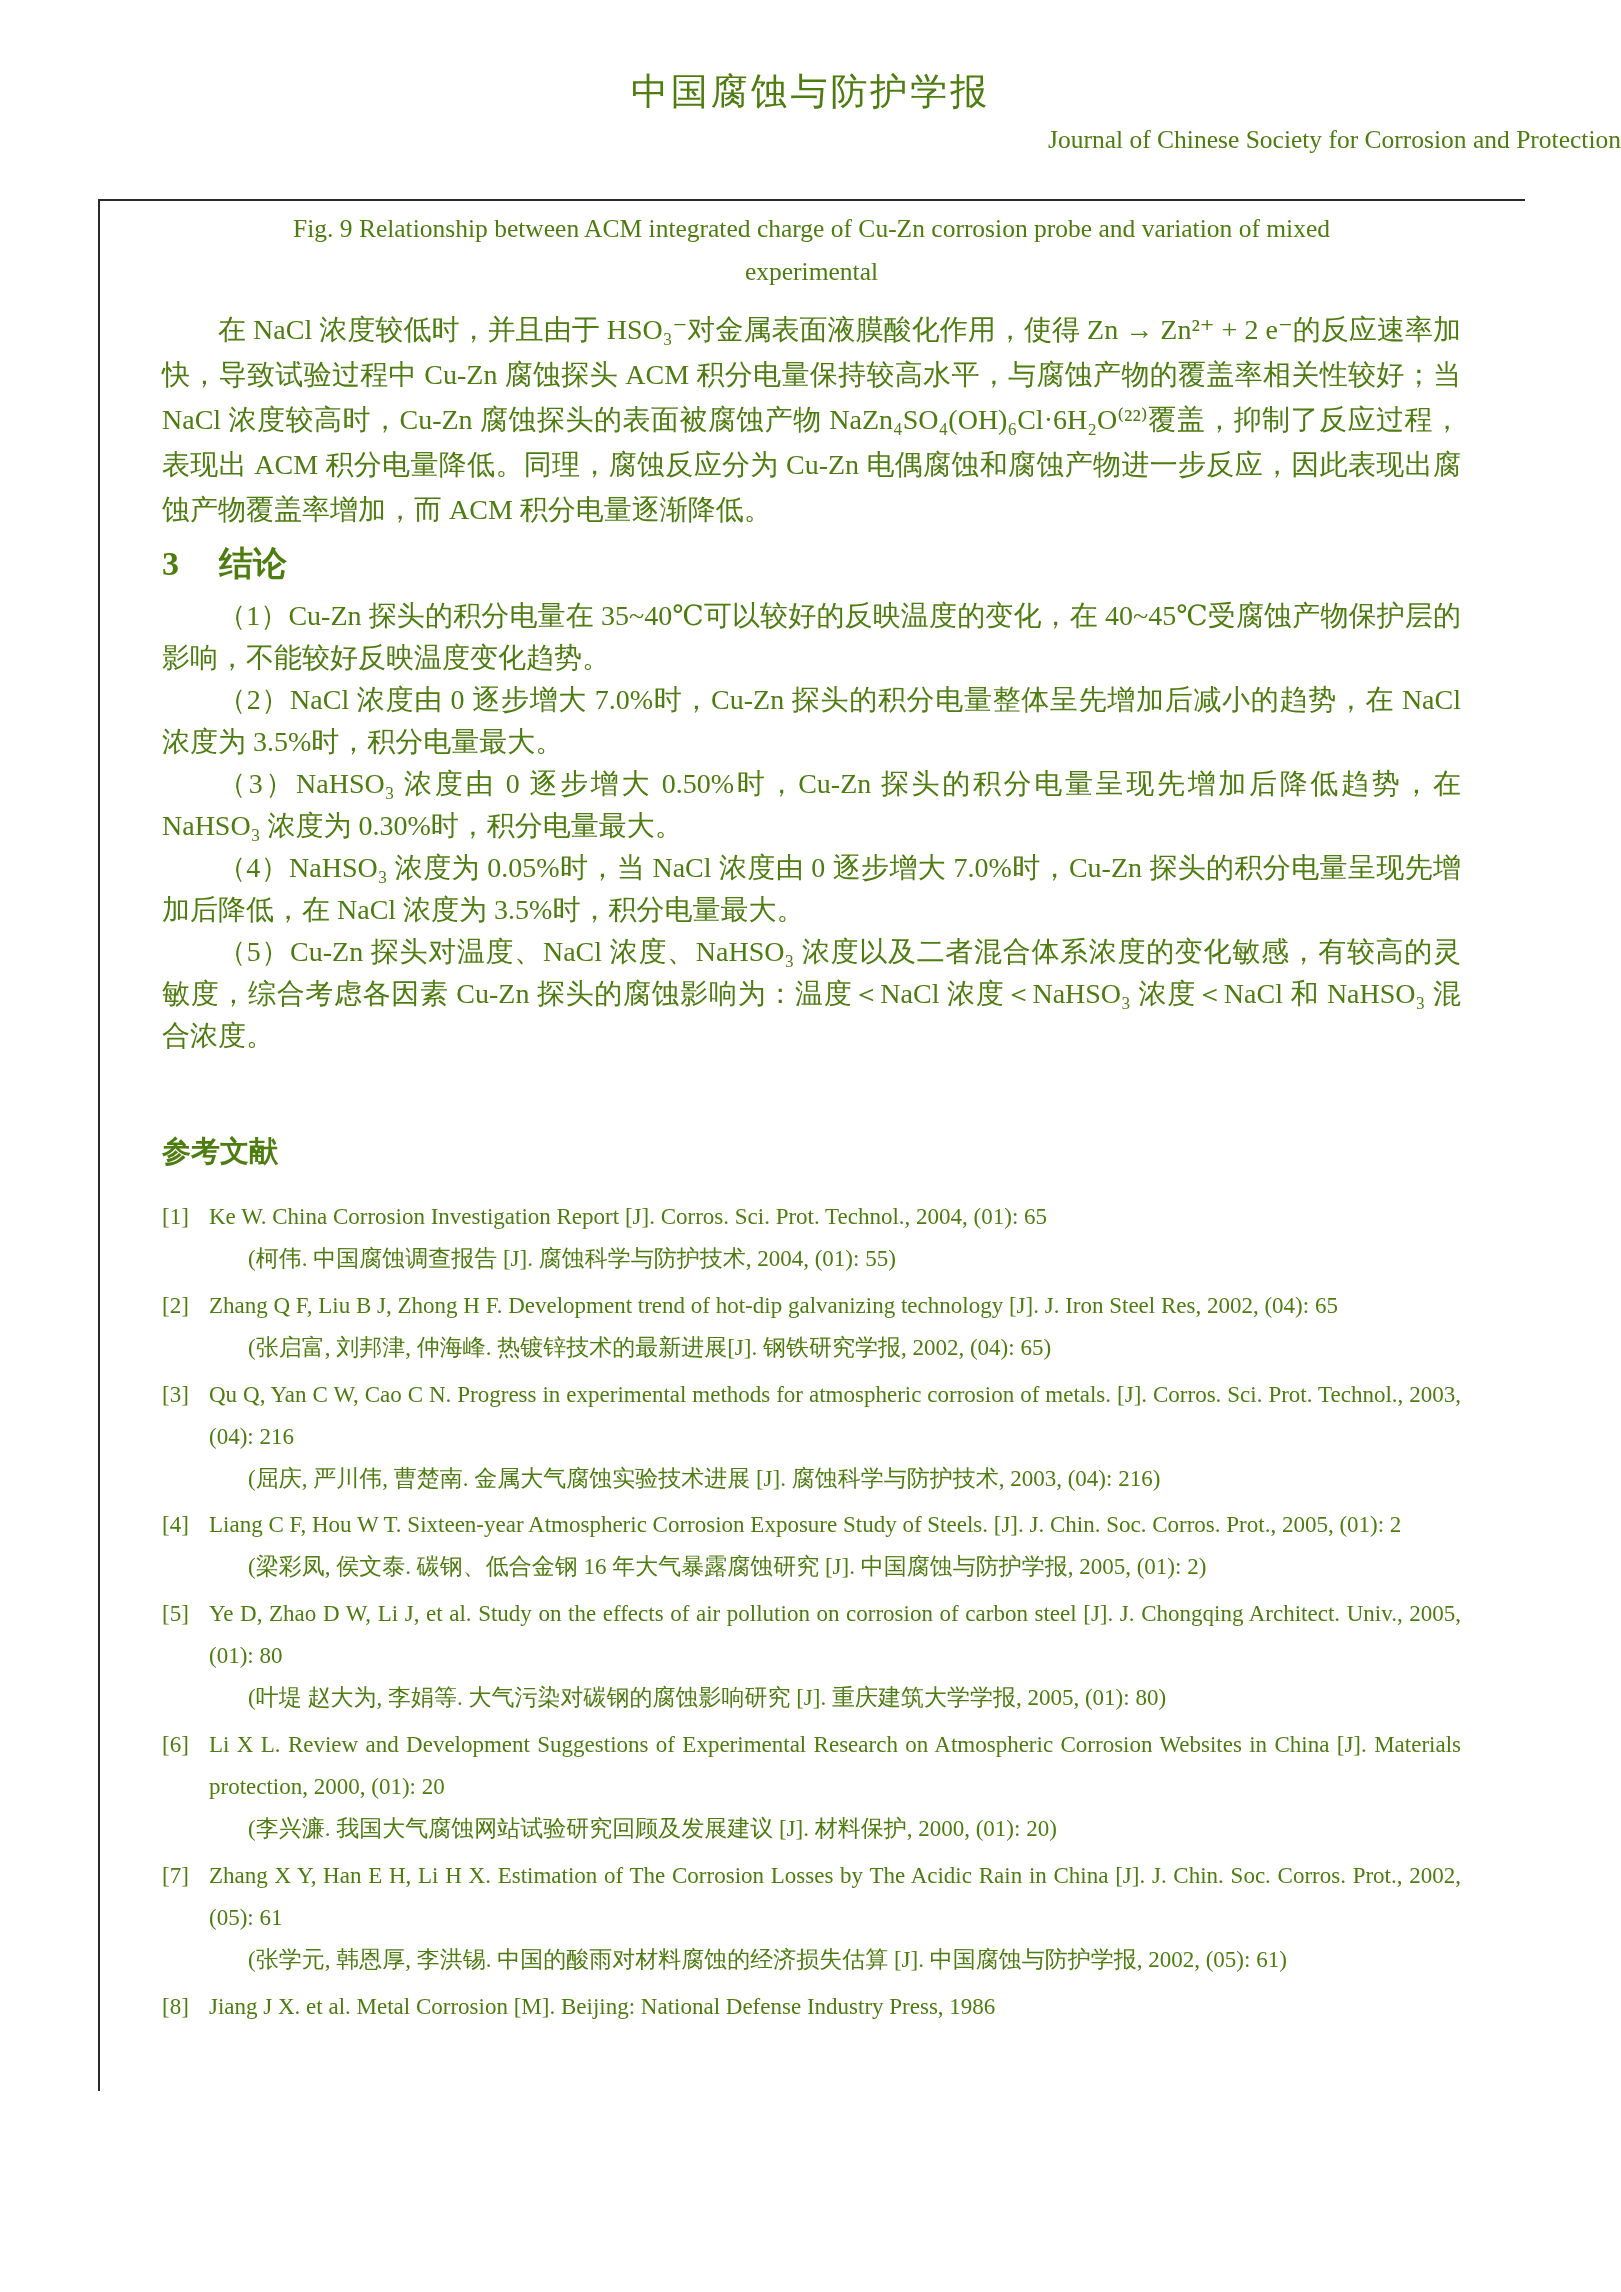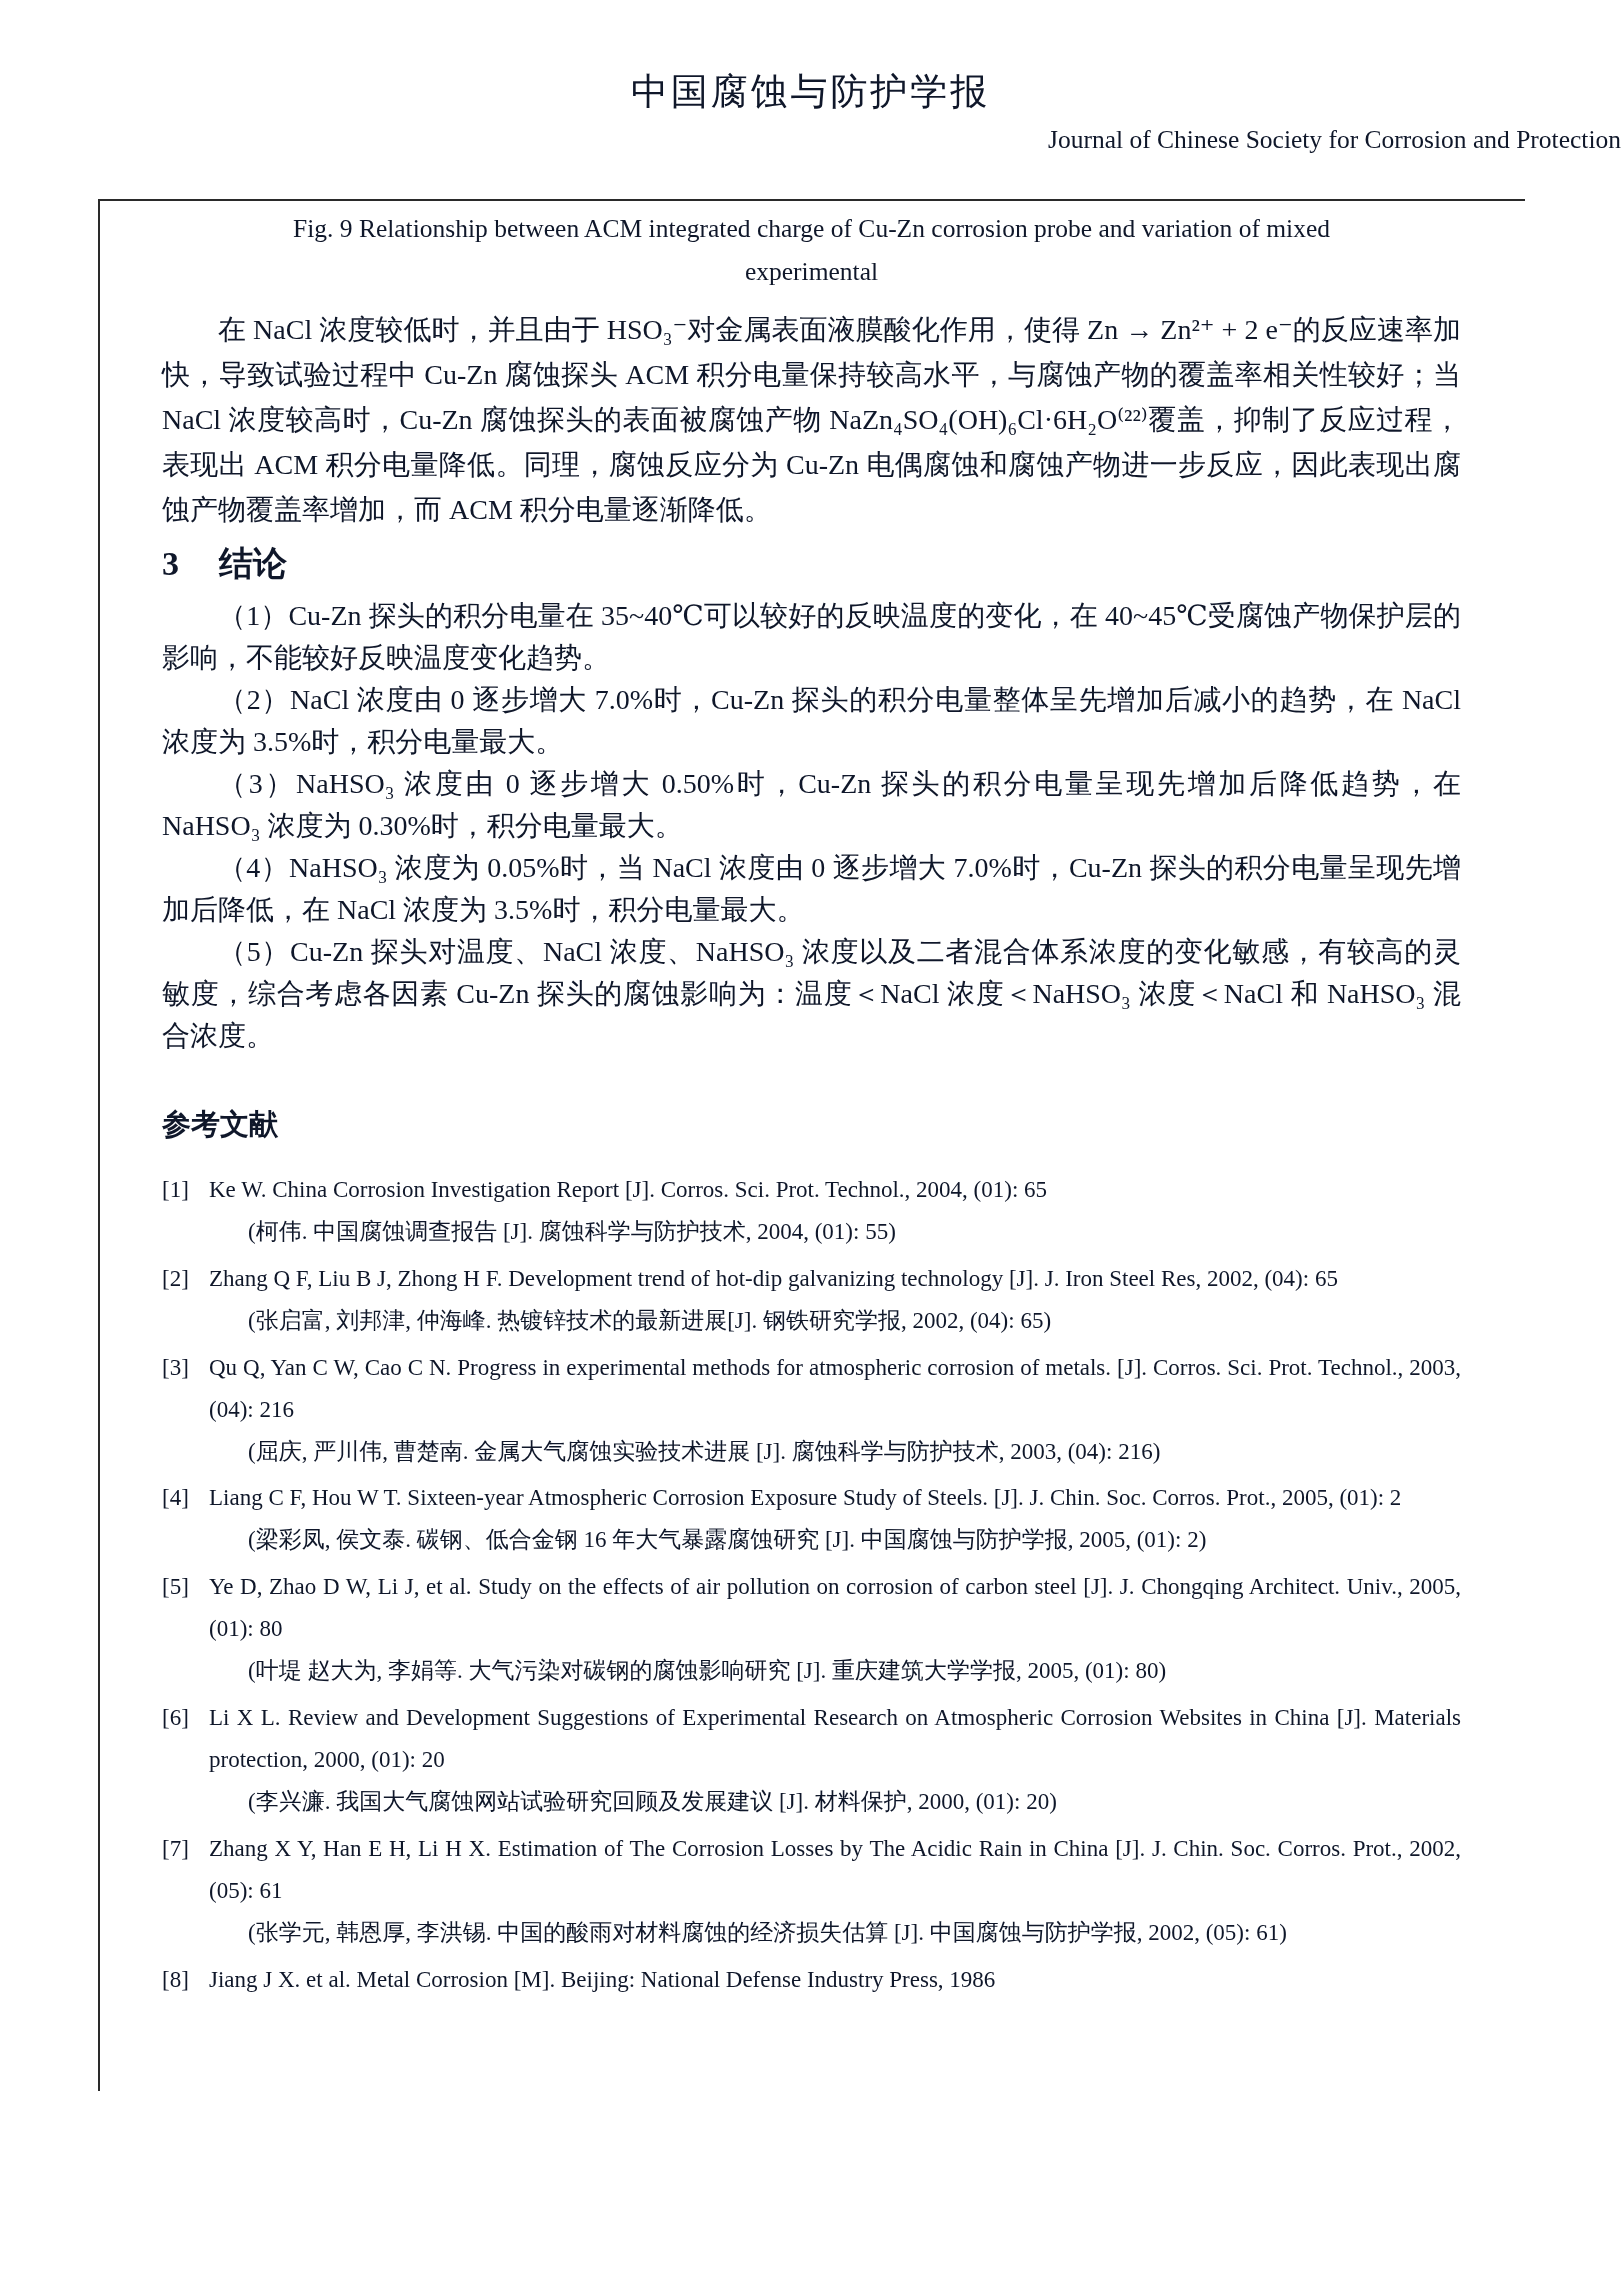--- a/index.html
+++ b/index.html
@@ -6,21 +6,21 @@
     margin: 0;
     padding: 0;
     background: #ffffff;
   }
   .page {
     position: relative;
     width: 1621px;
     height: 2293px;
     background: #ffffff;
     font-family: "Liberation Serif", "DejaVu Serif", serif;
-    color: #0f172a;
+    color: #4d7c0f;
     overflow: hidden;
   }
   
   .header {
     padding-top: 67px;
     text-align: center;
   }
   .title-cn {
     font-size: 37px;
     letter-spacing: 2.9px;
@@ -80,21 +80,21 @@
     font-size: 28px;
     line-height: 42px;
     text-align: justify;
     text-indent: 2em;
     margin: 0;
   }
   
   .refs-heading {
     font-size: 29px;
     font-weight: bold;
-    margin-top: 48px;
+    margin-top: 75px;
     margin-bottom: 23.5px;
   }
   .ref-item {
     display: flex;
     font-size: 23px;
     line-height: 42px;
     margin-bottom: 4.9px;
   }
   .ref-label {
     flex: 0 0 47px;

